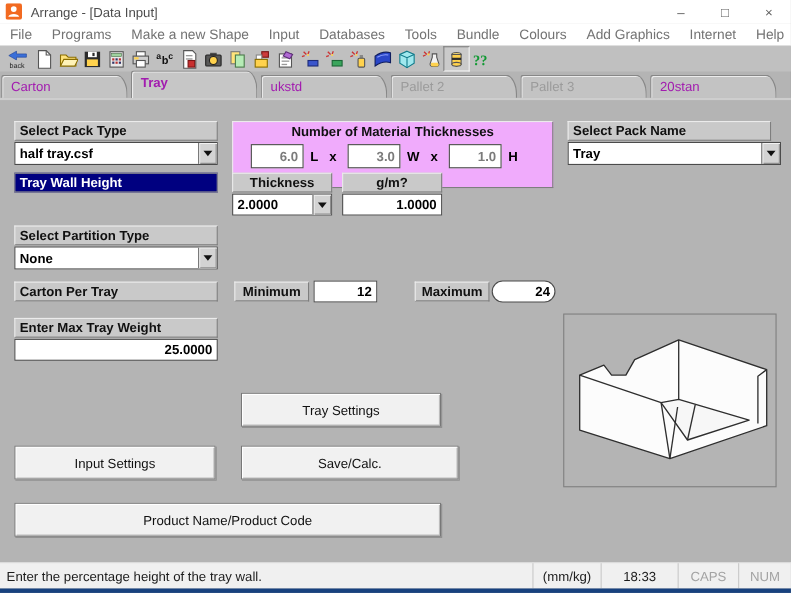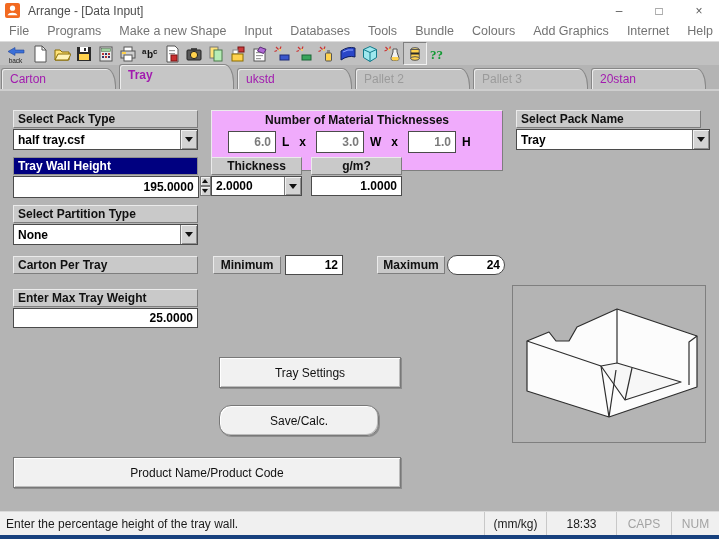--- a/index.html
+++ b/index.html
@@ -340,31 +340,20 @@
 
     <div class="abs lbl" style="left:516px;top:19px;width:185px;height:18px;">Select Pack Name</div>
     <div class="abs dd" style="left:516px;top:38px;width:194px;height:21px;">
       <span class="dd-val">Tray</span>
       <span class="dd-btn">
           <span class="dd-arrow"></span>
         </span>
     </div>
 
     <div class="abs lbl navy" style="left:13px;top:66px;width:185px;height:18px;">Tray Wall Height</div>
-    <div class="abs spin-wrap" style="left:13px;top:85px;width:198px;height:20px;">
-      <div class="field" style="width:185px;height:20px;">195.0000</div>
-      <div class="spinner">
-        <div class="spin-btn">
-            <span class="tri-up"></span>
-          </div>
-        <div class="spin-btn">
-            <span class="tri-dn"></span>
-          </div>
-      </div>
-    </div>
 
     <div class="abs lbl center" style="left:211px;top:66px;width:91px;height:18px;">Thickness</div>
     <div class="abs dd" style="left:211px;top:85px;width:91px;height:20px;">
       <span class="dd-val">2.0000</span>
       <span class="dd-btn">
           <span class="dd-arrow"></span>
         </span>
     </div>
 
     <div class="abs lbl center" style="left:311px;top:66px;width:91px;height:18px;">g/m?</div>
@@ -383,21 +372,22 @@
     <div class="abs lbl center" style="left:213px;top:165px;width:68px;height:18px;">Minimum</div>
     <div class="abs field" style="left:285px;top:164px;width:58px;height:20px;">12</div>
 
     <div class="abs lbl center" style="left:377px;top:165px;width:68px;height:18px;">Maximum</div>
     <div class="abs field" style="left:447px;top:164px;width:58px;height:20px;border-radius:10px;">24</div>
 
     <div class="abs lbl" style="left:13px;top:198px;width:185px;height:18px;">Enter Max Tray Weight</div>
     <div class="abs field" style="left:13px;top:217px;width:185px;height:20px;">25.0000</div>
 
     <div class="abs btn" style="left:219px;top:266px;width:182px;height:31px;">Tray Settings</div>
-    <div class="abs btn" style="left:219px;top:314px;width:160px;height:31px;border-radius:12px;">Save/Calc.</div>
+    <div class="abs btn" style="left:13px;top:314px;width:183px;height:31px;">Input Settings</div>
+    <div class="abs btn" style="left:219px;top:314px;width:198px;height:31px;">Save/Calc.</div>
     <div class="abs btn" style="left:13px;top:366px;width:388px;height:31px;">Product Name/Product Code</div>
 
     <div class="abs tray-panel" style="left:512px;top:194px;width:194px;height:158px;">
       <svg width="192" height="156" viewBox="0 0 192 156">
         <g fill="#fcfcfc" stroke="#2e2e2e" stroke-width="1.2" stroke-linejoin="round">
           <path d="M14 55 L36 46 L43 55 L56 55 L64 41 L104 23 L184 50 L184 101 L96 131 L14 105 Z"></path>
           <path d="M104 23 L104 77" fill="none"></path>
           <path d="M14 55 L88 80" fill="none"></path>
           <path d="M88 80 L104 77 L168 96 L112 114 Z" fill="#f7f7f7"></path>
           <path d="M96 131 L103 84" fill="none"></path>

